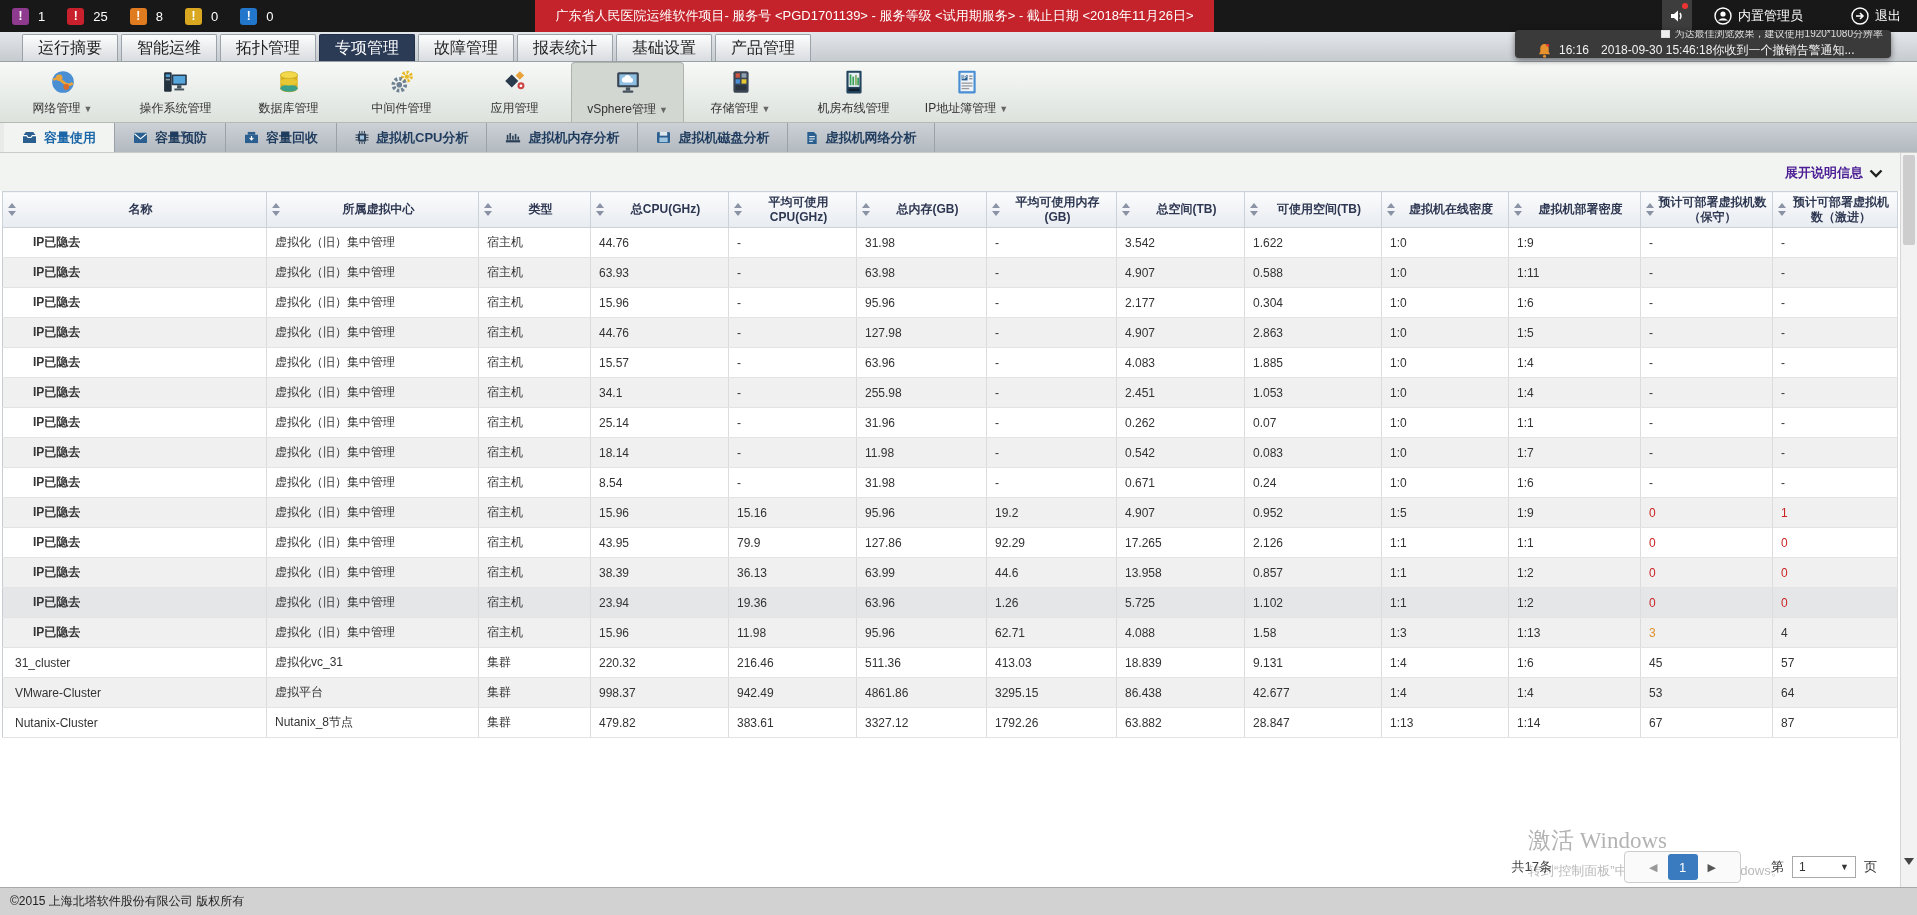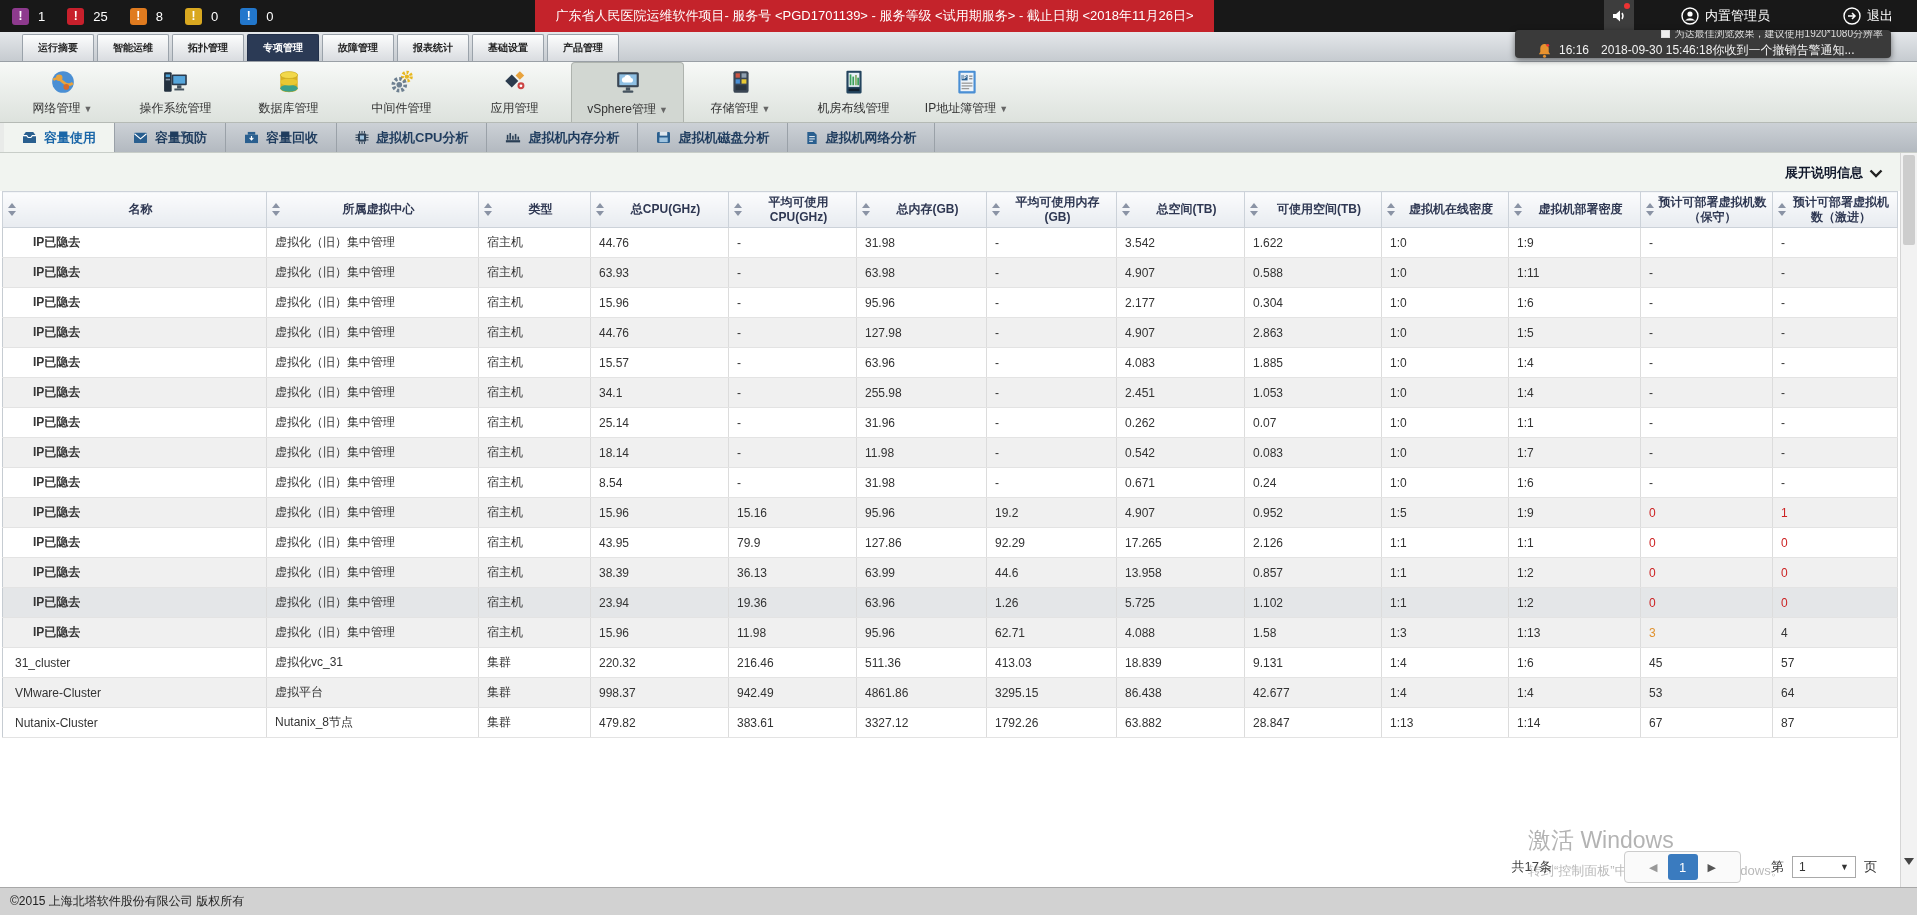--- a/index.html
+++ b/index.html
@@ -5,57 +5,57 @@
   * { margin:0; padding:0; box-sizing:border-box; }
   html,body { width:1917px; height:915px; font-family:"Liberation Sans","DejaVu Sans",sans-serif; background:#e9ebe9; overflow:hidden; position:relative; }
 
   
   .topbar { position:absolute; top:0; left:0; width:1917px; height:32px; background:#181818; display:flex; align-items:center; z-index:5; }
   .badges { display:flex; align-items:center; margin-left:12px; }
   .badge { display:flex; align-items:center; margin-right:22px; cursor:pointer; }
   .badge-ico { width:17px; height:17px; border-radius:3px; color:#fff; font-weight:bold; font-size:12px; display:flex; align-items:center; justify-content:center; }
   .badge-count { color:#fff; font-size:13px; margin-left:9px; }
   .banner { height:32px; line-height:32px; background:#c4232b; color:#fff; font-size:13px; padding:0 20px; margin-left:240px; white-space:nowrap; }
-  .top-right { margin-left:auto; display:flex; align-items:center; padding-right:24px;gap:25px; }
+  .top-right { margin-left:auto; display:flex; align-items:center; padding-right:16px; }
   .speaker-box { width:30px; height:32px; background:#3d3d3d; display:flex; align-items:center; justify-content:center; position:relative; cursor:pointer; }
   .speaker-dot { position:absolute; top:3px; right:4px; width:6px; height:6px; border-radius:50%; background:#e33; }
   .top-user, .top-logout { display:flex; align-items:center; color:#fff; font-size:13px; margin-left:22px; cursor:pointer; }
   .top-logout { margin-left:48px; }
   .top-user svg, .top-logout svg { margin-right:6px; }
 
   
   .toast { position:absolute; top:30px; right:26px; width:376px; height:28px; background:#3a3a3a; border-radius:4px; box-shadow:0 2px 6px rgba(0,0,0,.5); z-index:20; overflow:hidden; padding:0 8px; }
   .toast-hint { color:#ddd; font-size:10px; text-align:right; margin-top:-3px; white-space:nowrap; display:flex; justify-content:flex-end; align-items:center; }
   .toast-hint .chk { display:inline-block; width:9px; height:8px; border:1px solid #ddd; background:#eee; margin-right:5px; }
   .toast-msg { color:#f2f2f2; font-size:12px; display:flex; align-items:center; white-space:nowrap; margin-top:1px; }
   .toast-msg svg { margin:0 7px 0 14px; }
 
   
   .tabbar { position:absolute; top:32px; left:0; width:1917px; height:30px; background:linear-gradient(#e4e7ea,#c6cbd0); border-bottom:1px solid #9aa0a6; display:flex; align-items:flex-end; padding-left:22px; }
-  .tab { height:27px; line-height:26px; padding:0 15px; margin-right:3px; font-size:10px; font-weight:bold; color:#222; background:linear-gradient(#fcfdfd,#d9dce0); border:1px solid #9aa2aa; border-bottom:none; border-radius:2px 2px 0 0; cursor:pointer; white-space:nowrap; }
+  .tab { height:27px; line-height:26px; padding:0 15px; margin-right:3px; font-size:16px; font-weight:normal; color:#222; background:linear-gradient(#fcfdfd,#d9dce0); border:1px solid #9aa2aa; border-bottom:none; border-radius:2px 2px 0 0; cursor:pointer; white-space:nowrap; }
   .tab.active { background:#2b3a55; color:#fff; border-color:#22304a; }
 
   
   .toolbar { position:absolute; top:62px; left:0; width:1917px; height:61px; background:linear-gradient(#f7f9f7,#dde2dd); border-bottom:1px solid #b5bab5; display:flex; padding-left:6px; }
   .tool { width:113px; height:60px; display:flex; flex-direction:column; align-items:center; justify-content:center; cursor:pointer; }
   .tool .t-ico { height:30px; display:flex; align-items:center; justify-content:center; }
   .tool .t-label { font-size:12px; color:#333; margin-top:3px; white-space:nowrap; }
   .tool .caret { font-size:9px; color:#666; margin-left:3px; }
   .tool.active { background:#d2d7d2; border:1px solid #aeb3ae; border-bottom:none; border-radius:4px 4px 0 0; }
 
   
   .subtabs { position:absolute; top:123px; left:4px; width:1917px; height:29px; background:linear-gradient(#ccd1d6,#b3b9c0); display:flex; }
   .subtab { display:flex; align-items:center; padding:0 18px; font-size:13px; font-weight:bold; color:#1f3c5e; border-right:1px solid #9aa1a8; cursor:pointer; white-space:nowrap; }
   .subtab .st-ico { margin-right:7px; display:flex; }
   .subtab.active { background:#f1f4f0; color:#1a66a8; }
 
   
   .content { position:absolute; top:152px; left:0; width:1917px; bottom:18px; background:#fff; border-top:1px solid #c8cdc8; }
   .content-top { height:38px; background:#f1f4f0; position:relative; }
-  .expand-link { position:absolute; right:34px; top:11px; font-size:13px; font-weight:bold; color:#0f172a; cursor:pointer; display:flex; align-items:center; }
+  .expand-link { position:absolute; right:34px; top:11px; font-size:13px; font-weight:bold; color:#4c1d95; cursor:pointer; display:flex; align-items:center; }
   .expand-link svg { margin-left:6px; }
 
   
   .table-wrap { position:absolute; top:38px; left:2px; right:19px; }
   table { border-collapse:collapse; table-layout:fixed; width:100%; border:1px solid #c6ccd2; }
   th { height:36px; background:linear-gradient(#fbfcfd,#e8ebf0); border:1px solid #ccd2d9; font-size:12px; color:#2e3752; font-weight:bold; text-align:center; position:relative; padding:2px 4px 2px 16px; line-height:1.25; cursor:pointer; }
   .sort { position:absolute; left:5px; top:50%; margin-top:-7px; display:inline-flex; flex-direction:column; align-items:center; }
   .sort i { display:block; width:0; height:0; border-left:4px solid transparent; border-right:4px solid transparent; }
   .sort .up { border-bottom:5px solid #8a93a5; margin-bottom:3px; }
   .sort .dn { border-top:5px solid #8a93a5; }
@@ -73,21 +73,21 @@
   .pager { display:flex; align-items:center; background:#fafafa; border:1px solid #ccc; border-radius:4px; height:32px; padding:0 14px; }
   .pg-prev, .pg-next { font-size:11px; color:#999; cursor:pointer; padding:0 10px; }
   .pg-next { color:#555; }
   .pg-cur { width:30px; height:26px; background:#3a7bbf; color:#fff; font-size:13px; display:flex; align-items:center; justify-content:center; border-radius:3px; cursor:pointer; }
   .page-jump { display:flex; align-items:center; margin-left:30px; font-size:13px; color:#333; }
   .page-select { width:64px; height:22px; border:1px solid #a9a9a9; background:#fff; margin:0 8px; display:flex; align-items:center; justify-content:space-between; padding:0 6px; cursor:pointer; font-size:12px; }
   .page-select .sel-caret { font-size:9px; color:#333; }
 
   
   .watermark { position:absolute; left:1528px; top:672px; z-index:1; pointer-events:none; }
-  .wm1 { font-size:23px; color:#9a9a9a; opacity:.75; }
+  .wm1 { font-size:23px; color:#9a9a9a; opacity:.75;font-family:Liberation Serif, serif; }
   .wm2 { font-size:13px; color:#a8a8a8; opacity:.8; margin-top:6px; white-space:nowrap; }
 
   
   .vscroll { position:absolute; top:0; right:0; bottom:0; width:17px; background:#f2f2f2; border-left:1px solid #d5d5d5; z-index:2; }
   .vthumb { position:absolute; top:2px; left:2px; width:12px; height:90px; background:#cdcdcd; border-radius:2px; cursor:pointer; }
   .varrow { position:absolute; bottom:28px; left:0; width:16px; height:16px; display:flex; align-items:center; justify-content:center; cursor:pointer; }
   .varrow i { width:0; height:0; border-left:5px solid transparent; border-right:5px solid transparent; border-top:7px solid #444; display:block; }
 
   
   .footer { position:absolute; bottom:0; left:0; width:1917px; height:28px; background:#d2d2d2; border-top:1px solid #a8a8a8; font-size:12px; color:#222; display:flex; align-items:center; padding-left:10px; z-index:6; }

